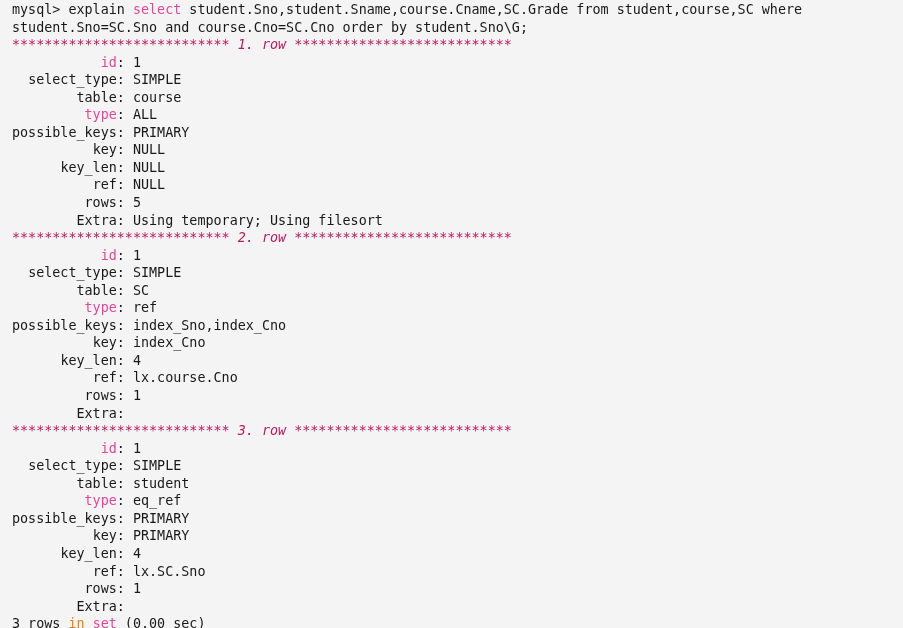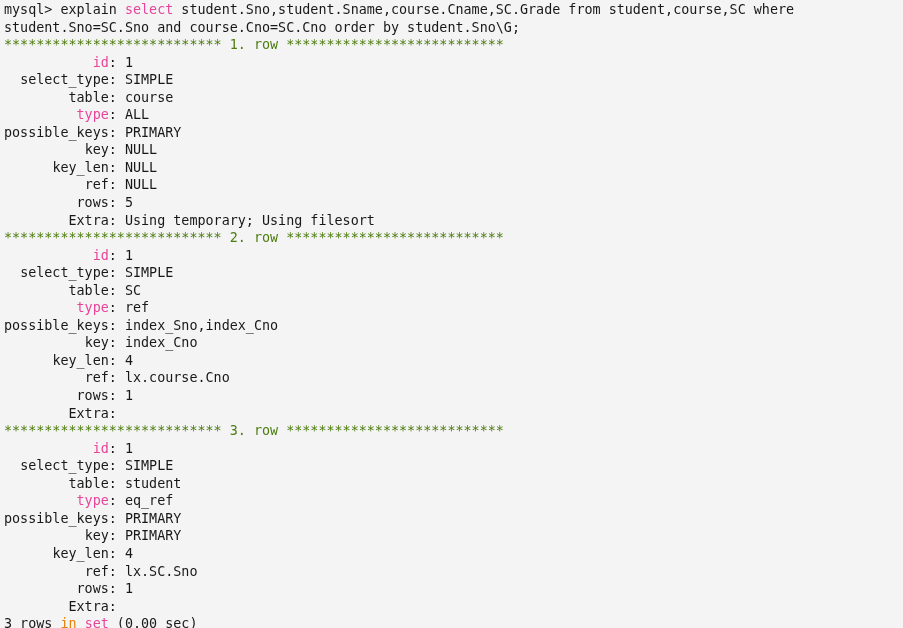--- a/index.html
+++ b/index.html
@@ -11,36 +11,36 @@
   body {
     width: 903px;
     height: 628px;
     overflow: hidden;
     font-family: "DejaVu Sans Mono", "Liberation Mono", monospace;
   }
   #terminal {
     width: 903px;
     height: 628px;
     box-sizing: border-box;
-    padding: 1px 0 0 4px;
+    padding: 1px 0 0 12px;
     background: #f4f4f4;
     color: #181818;
     font-family: "DejaVu Sans Mono", "Liberation Mono", monospace;
     font-size: 13.4px;
     line-height: 17.55px;
     letter-spacing: 0px;
     white-space: pre;
     -webkit-font-smoothing: none;
   }
   .line {
     white-space: pre;
     height: 17.55px;
     font-family: "DejaVu Sans Mono", "Liberation Mono", monospace;
   }
   .kw      { color: #e8449a; }
   .kw-orng { color: #e8820c; }
   .plain   { color: #181818; }
-  .sep     { color: #4d7c0f; }
+  .sep     { color: #be185d; font-style: italic; }
 </style>
 </head>
 <body>
 
 <div id="terminal"><div class="line"><span class="plain">mysql&gt; </span><span class="plain">explain </span><span class="kw">select</span><span class="plain"> student.Sno,student.Sname,course.Cname,SC.Grade from student,course,SC where</span></div><div class="line"><span class="plain">student.Sno=SC.Sno and course.Cno=SC.Cno order by student.Sno\G;</span></div><div class="line"><span class="sep">*************************** 1. row ***************************</span></div><div class="line"><span class="plain">           </span><span class="kw">id</span><span class="plain">:</span><span class="plain"> 1</span></div><div class="line"><span class="plain">  </span><span class="plain">select_type</span><span class="plain">:</span><span class="plain"> SIMPLE</span></div><div class="line"><span class="plain">        </span><span class="plain">table</span><span class="plain">:</span><span class="plain"> course</span></div><div class="line"><span class="plain">         </span><span class="kw">type</span><span class="plain">:</span><span class="plain"> ALL</span></div><div class="line"><span class="plain">possible_keys</span><span class="plain">:</span><span class="plain"> PRIMARY</span></div><div class="line"><span class="plain">          </span><span class="plain">key</span><span class="plain">:</span><span class="plain"> NULL</span></div><div class="line"><span class="plain">      </span><span class="plain">key_len</span><span class="plain">:</span><span class="plain"> NULL</span></div><div class="line"><span class="plain">          </span><span class="plain">ref</span><span class="plain">:</span><span class="plain"> NULL</span></div><div class="line"><span class="plain">         </span><span class="plain">rows</span><span class="plain">:</span><span class="plain"> 5</span></div><div class="line"><span class="plain">        </span><span class="plain">Extra</span><span class="plain">:</span><span class="plain"> Using temporary; Using filesort</span></div><div class="line"><span class="sep">*************************** 2. row ***************************</span></div><div class="line"><span class="plain">           </span><span class="kw">id</span><span class="plain">:</span><span class="plain"> 1</span></div><div class="line"><span class="plain">  </span><span class="plain">select_type</span><span class="plain">:</span><span class="plain"> SIMPLE</span></div><div class="line"><span class="plain">        </span><span class="plain">table</span><span class="plain">:</span><span class="plain"> SC</span></div><div class="line"><span class="plain">         </span><span class="kw">type</span><span class="plain">:</span><span class="plain"> ref</span></div><div class="line"><span class="plain">possible_keys</span><span class="plain">:</span><span class="plain"> index_Sno,index_Cno</span></div><div class="line"><span class="plain">          </span><span class="plain">key</span><span class="plain">:</span><span class="plain"> index_Cno</span></div><div class="line"><span class="plain">      </span><span class="plain">key_len</span><span class="plain">:</span><span class="plain"> 4</span></div><div class="line"><span class="plain">          </span><span class="plain">ref</span><span class="plain">:</span><span class="plain"> lx.course.Cno</span></div><div class="line"><span class="plain">         </span><span class="plain">rows</span><span class="plain">:</span><span class="plain"> 1</span></div><div class="line"><span class="plain">        </span><span class="plain">Extra</span><span class="plain">:</span><span class="plain"></span></div><div class="line"><span class="sep">*************************** 3. row ***************************</span></div><div class="line"><span class="plain">           </span><span class="kw">id</span><span class="plain">:</span><span class="plain"> 1</span></div><div class="line"><span class="plain">  </span><span class="plain">select_type</span><span class="plain">:</span><span class="plain"> SIMPLE</span></div><div class="line"><span class="plain">        </span><span class="plain">table</span><span class="plain">:</span><span class="plain"> student</span></div><div class="line"><span class="plain">         </span><span class="kw">type</span><span class="plain">:</span><span class="plain"> eq_ref</span></div><div class="line"><span class="plain">possible_keys</span><span class="plain">:</span><span class="plain"> PRIMARY</span></div><div class="line"><span class="plain">          </span><span class="plain">key</span><span class="plain">:</span><span class="plain"> PRIMARY</span></div><div class="line"><span class="plain">      </span><span class="plain">key_len</span><span class="plain">:</span><span class="plain"> 4</span></div><div class="line"><span class="plain">          </span><span class="plain">ref</span><span class="plain">:</span><span class="plain"> lx.SC.Sno</span></div><div class="line"><span class="plain">         </span><span class="plain">rows</span><span class="plain">:</span><span class="plain"> 1</span></div><div class="line"><span class="plain">        </span><span class="plain">Extra</span><span class="plain">:</span><span class="plain"></span></div><div class="line"><span class="plain">3 rows </span><span class="kw-orng">in</span><span class="plain"> </span><span class="kw">set</span><span class="plain"> (0.00 sec)</span></div></div>
 
 </body></html>

